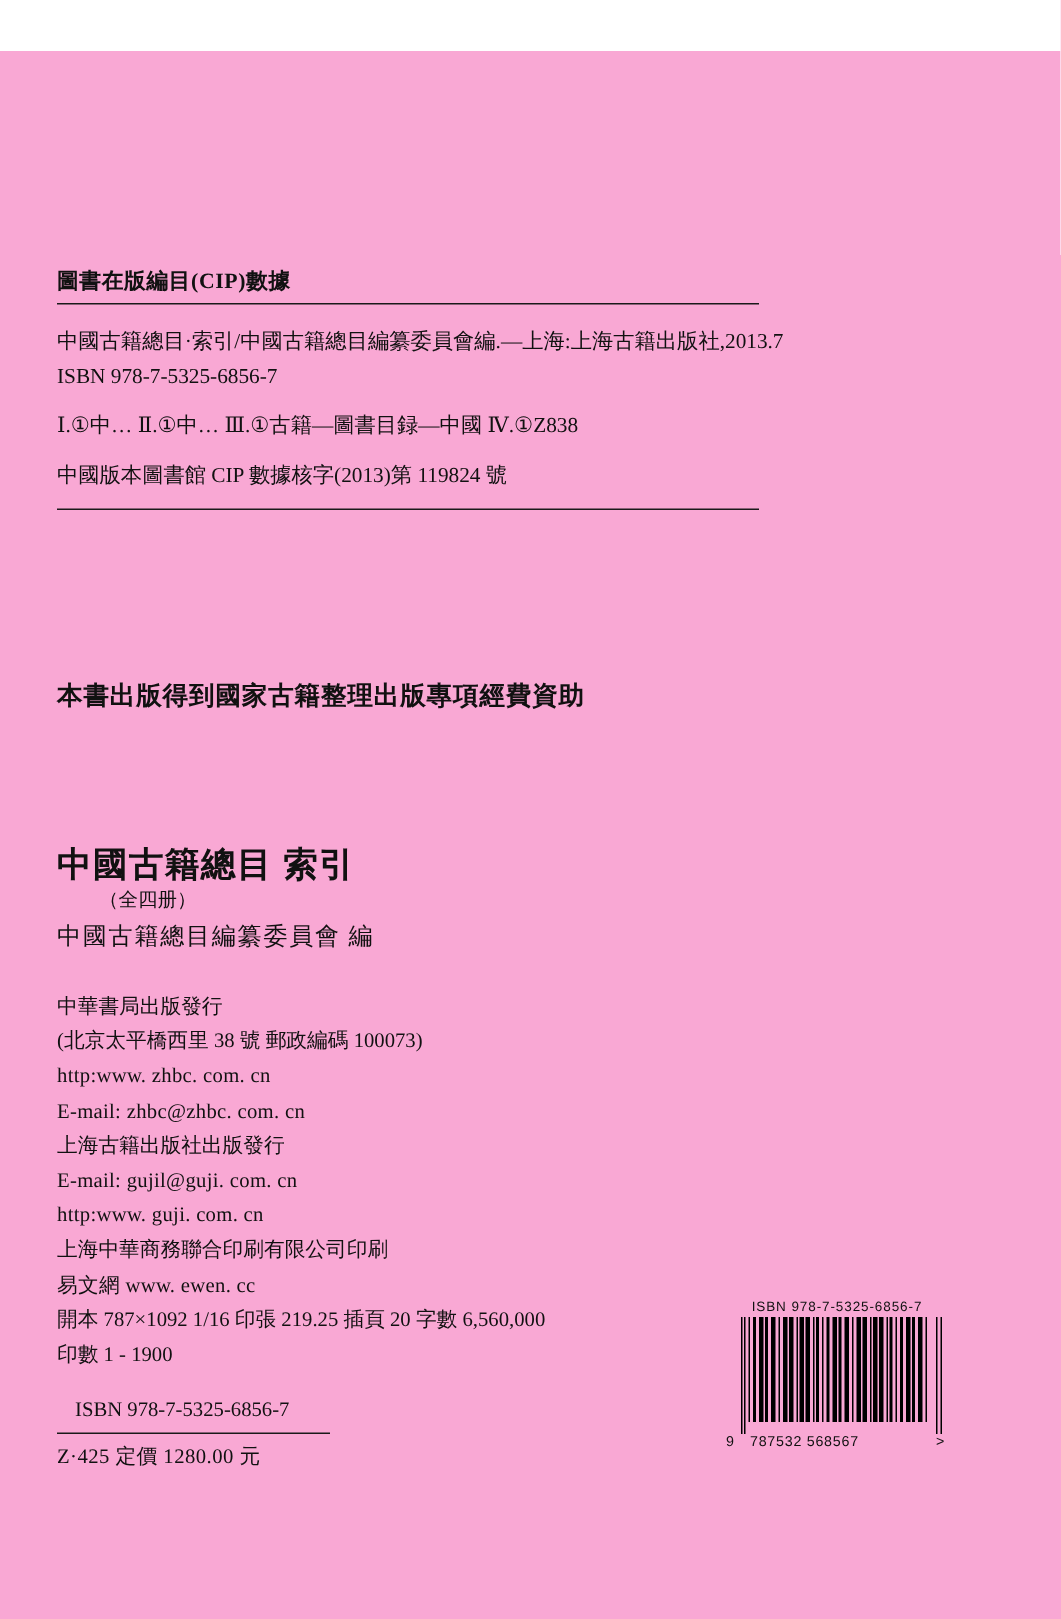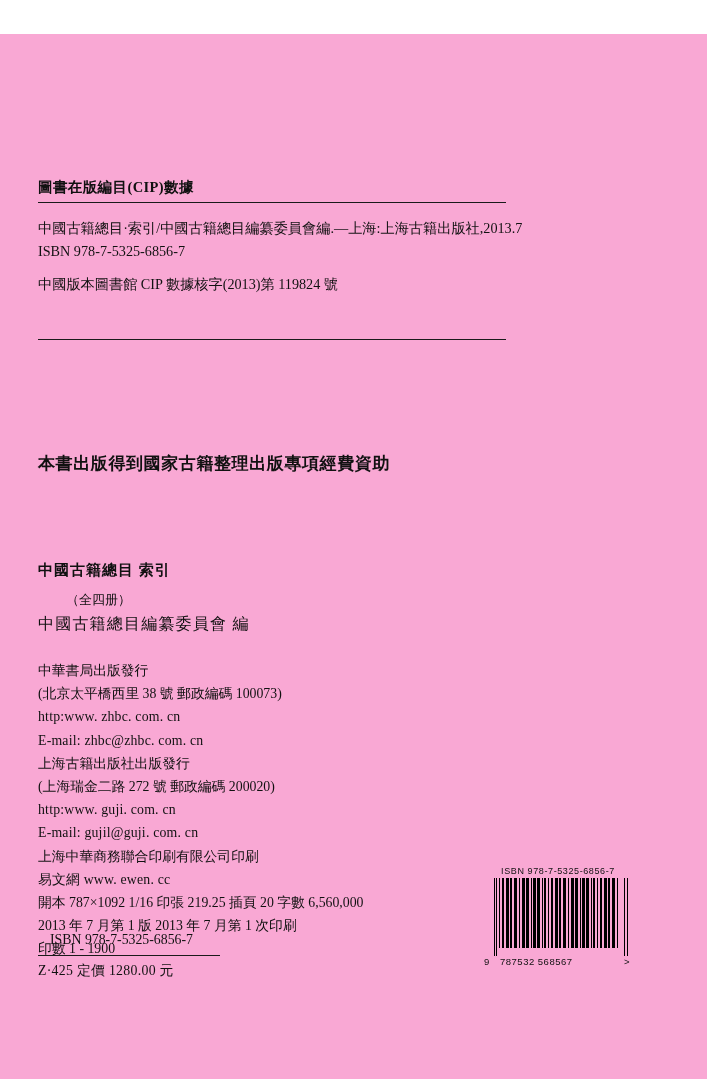--- a/index.html
+++ b/index.html
@@ -71,21 +71,21 @@
     font-size: 17px;
     font-weight: bold;
     letter-spacing: 0.6px;
   }
 
   
   .colo-title {
     position: absolute;
     left: 38px;
     top: 527px;
-    font-size: 15px;
+    font-size: 23px;
     font-weight: bold;
     letter-spacing: 1px;
   }
   .colo-sub {
     position: absolute;
     left: 66px;
     top: 557px;
     font-size: 13px;
   }
   .colo-editor {
@@ -172,45 +172,44 @@
 <body>
 
 <div class="page">
 
   <div class="cip-title">圖書在版編目(CIP)數據</div>
   <div class="rule r1"></div>
 
   <div class="cip-body">
     <div class="ln">中國古籍總目·索引/中國古籍總目編纂委員會編.—上海:上海古籍出版社,2013.7</div>
     <div class="ln">ISBN 978-7-5325-6856-7</div>
+    <div class="ln gap-top">Ⅰ.①中…  Ⅱ.①中…  Ⅲ.①古籍—圖書目録—中國  Ⅳ.①Z838</div>
     <div class="ln gap-top">中國版本圖書館 CIP 數據核字(2013)第 119824 號</div>
   </div>
 
   <div class="rule r2"></div>
 
 
   <div class="funding">本書出版得到國家古籍整理出版專項經費資助</div>
 
   <div class="colo-title">中國古籍總目    索引</div>
   <div class="colo-sub">（全四册）</div>
   <div class="colo-editor">中國古籍總目編纂委員會   編</div>
 
   <div class="pub-block">
     <div class="ln">中華書局出版發行</div>
     <div class="ln">(北京太平橋西里 38 號   郵政編碼 100073)</div>
     <div class="ln mono-ish">http:www. zhbc. com. cn</div>
     <div class="ln mono-ish">E-mail: zhbc@zhbc. com. cn</div>
     <div class="ln">上海古籍出版社出版發行</div>
-    <div class="ln">(上海瑞金二路 272 號   郵政編碼 200020)</div>
+    <div class="ln mono-ish">E-mail: gujil@guji. com. cn</div>
     <div class="ln mono-ish">http:www. guji. com. cn</div>
-    <div class="ln mono-ish">E-mail: gujil@guji. com. cn</div>
     <div class="ln">上海中華商務聯合印刷有限公司印刷</div>
     <div class="ln mono-ish">易文網 www. ewen. cc</div>
     <div class="ln">開本 787×1092   1/16   印張 219.25   插頁 20   字數 6,560,000</div>
-    <div class="ln">2013 年 7 月第 1 版   2013 年 7 月第 1 次印刷</div>
     <div class="ln">印數 1 - 1900</div>
   </div>
 
   <div class="isbn-line">ISBN 978-7-5325-6856-7</div>
   <div class="rule r3"></div>
   <div class="price-line">Z·425   定價 1280.00 元</div>
 
   <div class="barcode-wrap">
     <div class="barcode-isbn">ISBN 978-7-5325-6856-7</div>
     <div class="barcode-bars" id="bars">

